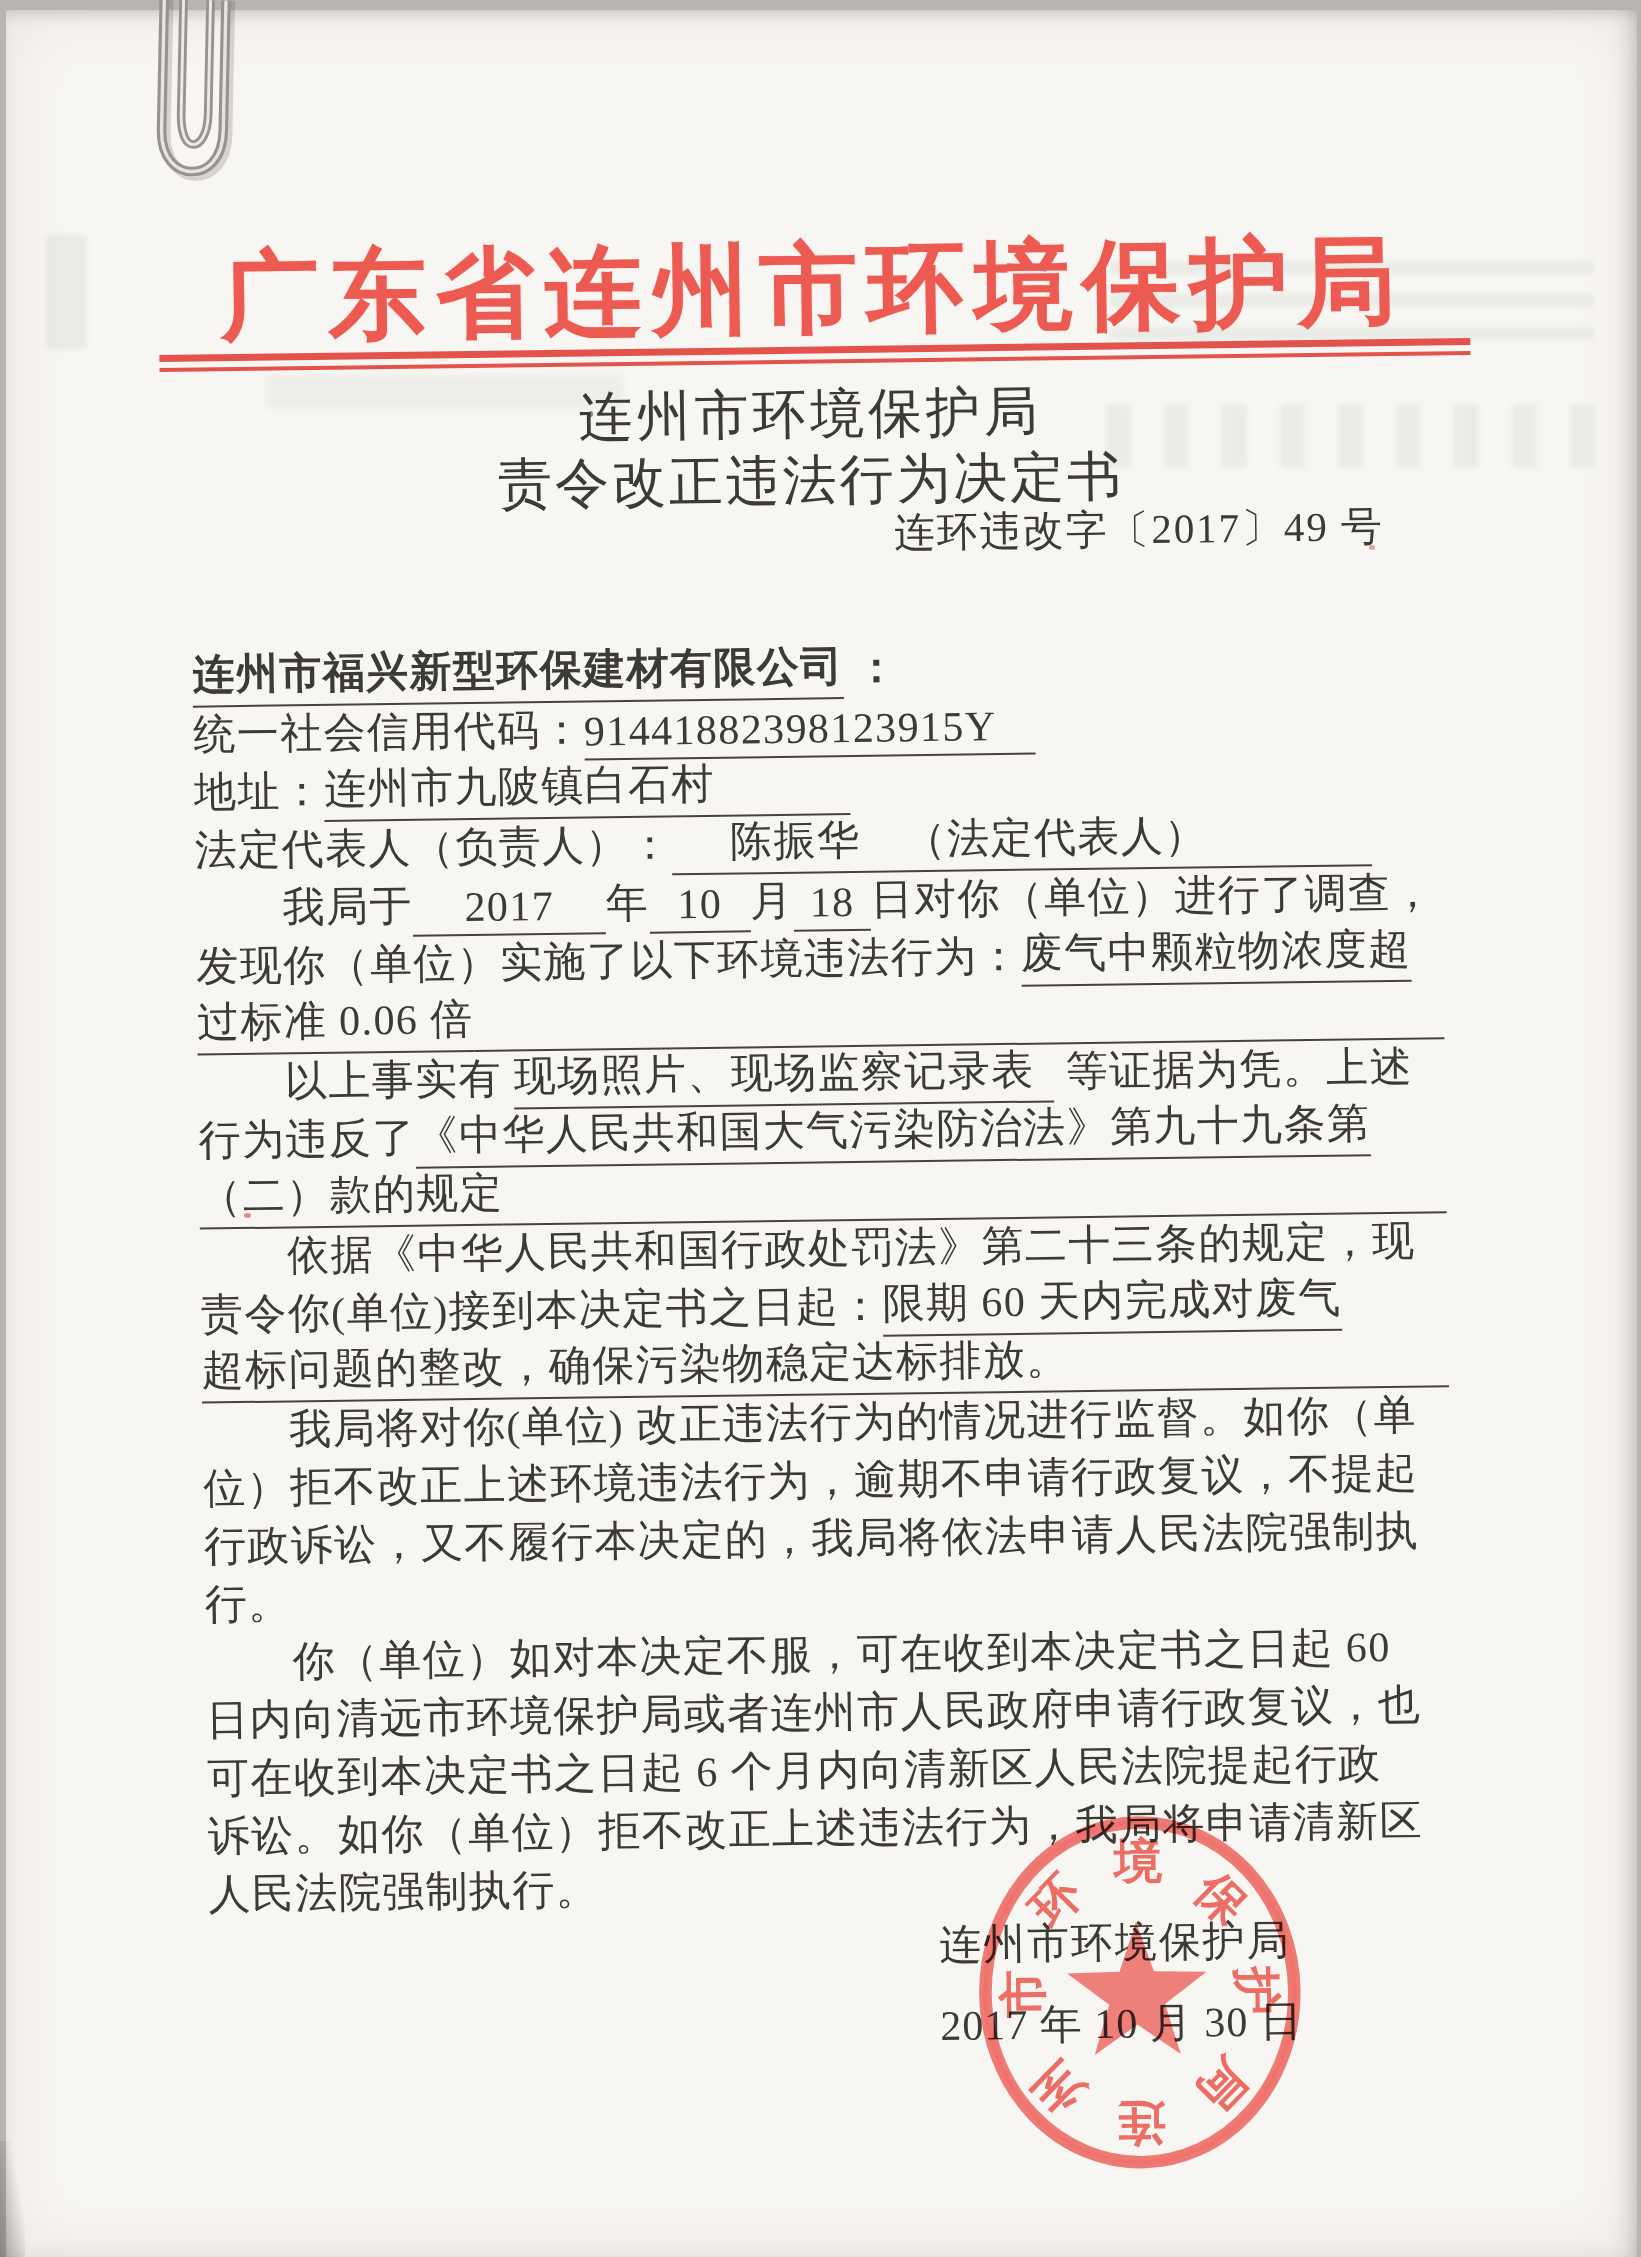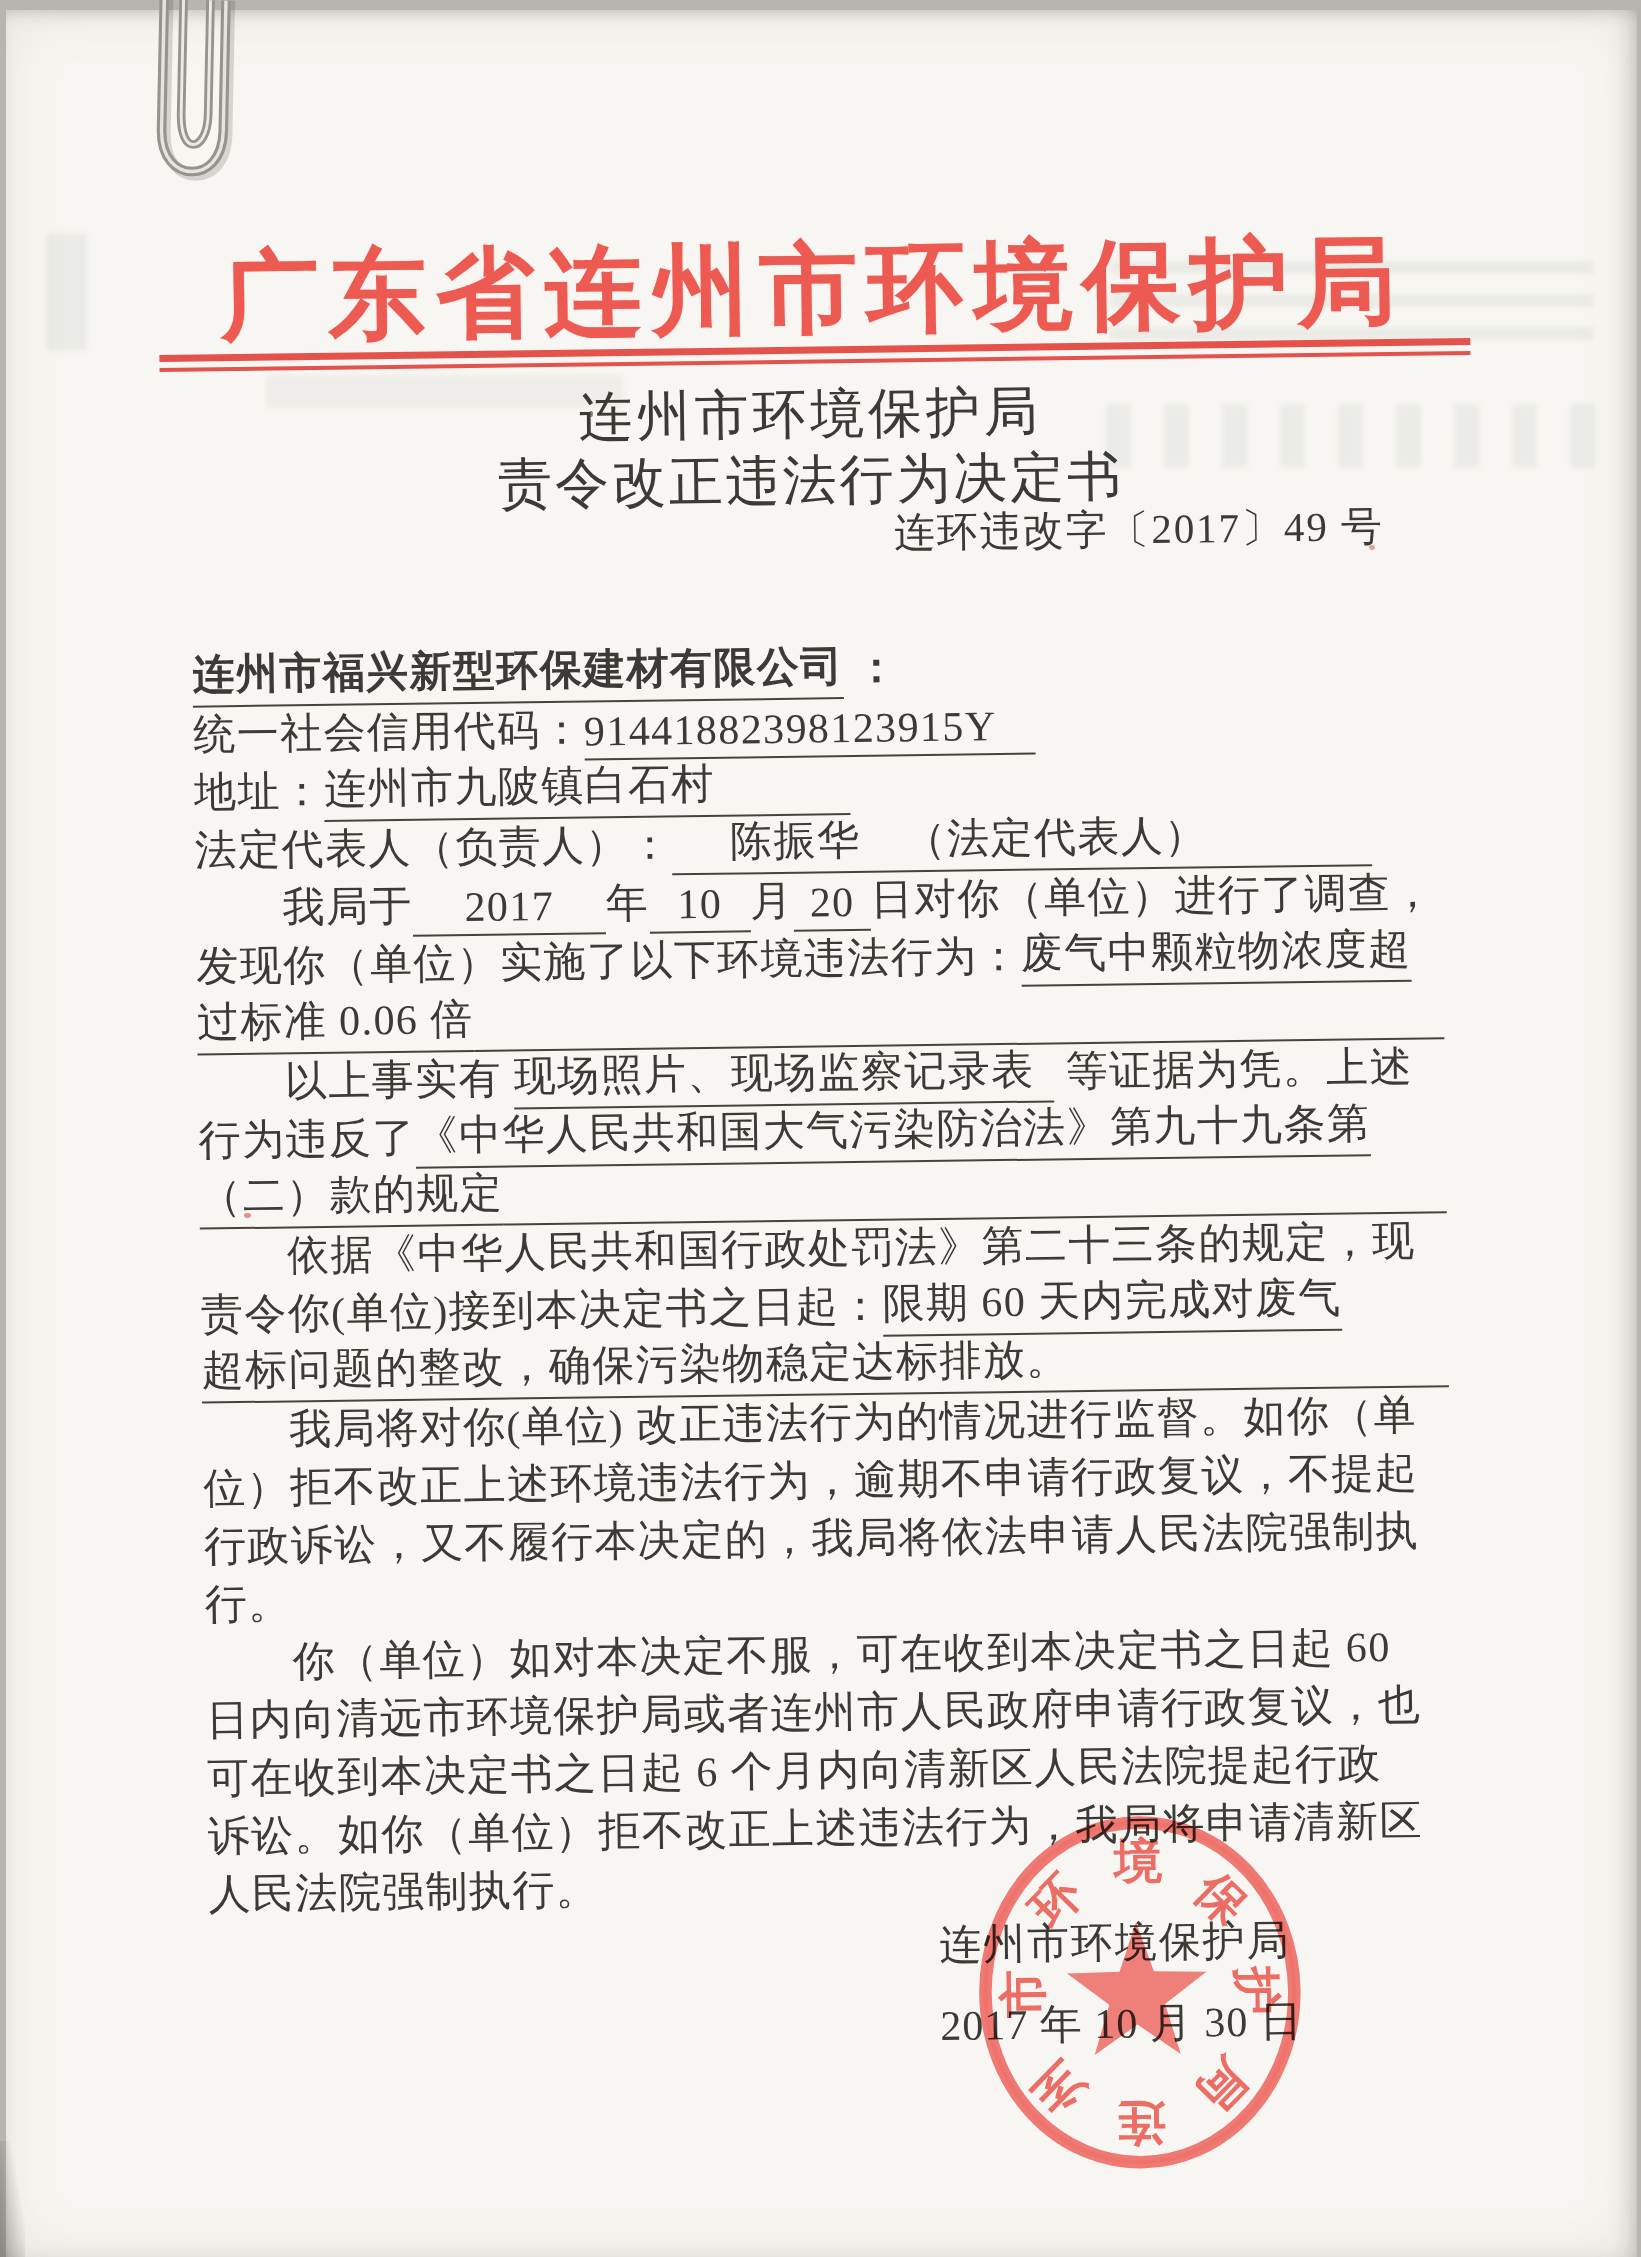--- a/index.html
+++ b/index.html
@@ -124,21 +124,21 @@
 
   <div class="doc-title1">连州市环境保护局</div>
   <div class="doc-title2">责令改正违法行为决定书</div>
   <div class="doc-number">连环违改字〔2017〕49 号</div>
 
   <div class="body-lines">
       <div class="bline"><span class="u b">连州市福兴新型环保建材有限公司</span><span class="b"> ：</span></div>
       <div class="bline"><span>统一社会信用代码：</span><span class="u" style="padding-right: 39px;">91441882398123915Y</span></div>
       <div class="bline"><span>地址：</span><span class="u" style="padding-right: 135px;">连州市九陂镇白石村</span></div>
       <div class="bline"><span>法定代表人（负责人）：</span><span class="u" style="padding-left: 58px; padding-right: 164px;">陈振华　（法定代表人）</span></div>
-      <div class="bline indent"><span>我局于</span><span class="u ctr" style="min-width: 193px;">2017</span><span>年</span><span class="u ctr" style="min-width: 101px;">10</span><span>月</span><span class="u ctr" style="min-width: 77px;">20</span><span>日对你（单位）进行了调查，</span></div>
+      <div class="bline indent"><span>我局于</span><span class="u ctr" style="min-width: 193px;">2017</span><span>年</span><span class="u ctr" style="min-width: 101px;">10</span><span>月</span><span class="u ctr" style="min-width: 77px;">18</span><span>日对你（单位）进行了调查，</span></div>
       <div class="bline"><span>发现你（单位）实施了以下环境违法行为：</span><span class="u">废气中颗粒物浓度超</span></div>
       <div class="bline"><span class="u">过标准 0.06 倍</span><span class="u fill"></span></div>
       <div class="bline indent"><span>以上事实有 </span><span class="u" style="padding-right: 19.3px;">现场照片、现场监察记录表</span><span> 等证据为凭。上述</span></div>
       <div class="bline"><span>行为违反了</span><span class="u">《中华人民共和国大气污染防治法》第九十九条第</span></div>
       <div class="bline"><span class="u">（二）款的规定</span><span class="u fill"></span></div>
       <div class="bline indent"><span>依据《中华人民共和国行政处罚法》第二十三条的规定，现</span></div>
       <div class="bline"><span>责令你(单位)接到本决定书之日起：</span><span class="u">限期 60 天内完成对废气</span></div>
       <div class="bline"><span class="u">超标问题的整改，确保污染物稳定达标排放。</span><span class="u fill"></span></div>
       <div class="bline indent"><span>我局将对你(单位) 改正违法行为的情况进行监督。如你（单</span></div>
       <div class="bline"><span>位）拒不改正上述环境违法行为，逾期不申请行政复议，不提起</span></div>

